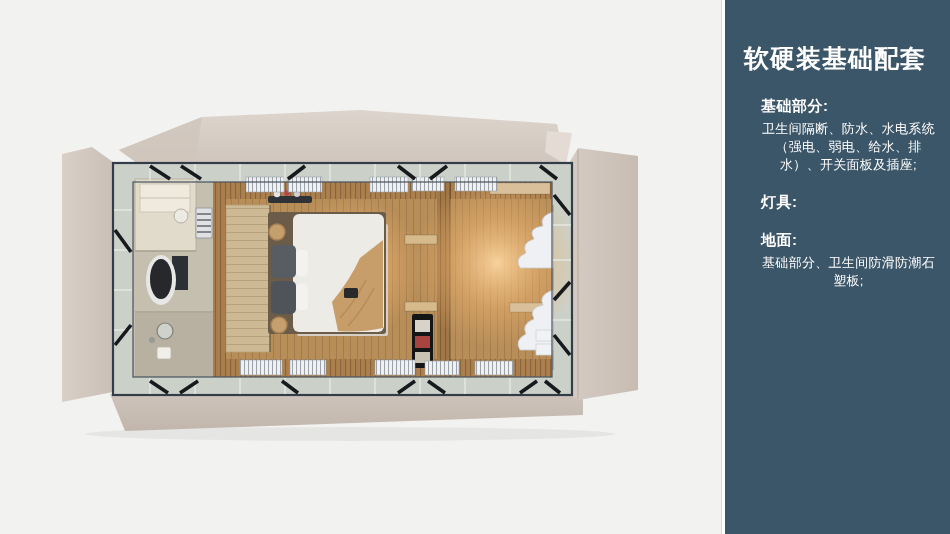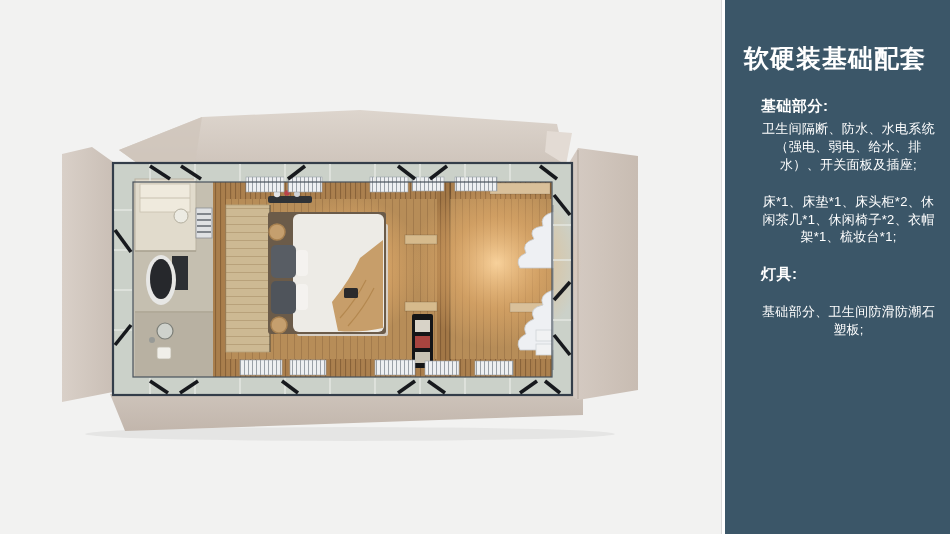--- a/index.html
+++ b/index.html
@@ -295,28 +295,28 @@
 
   <aside class="sidebar">
     <h1 class="sb-title">软硬装基础配套</h1>
 
     <section class="sb-section">
       <h2 class="sb-heading">基础部分:</h2>
       <p class="sb-body">卫生间隔断、防水、水电系统（强电、弱电、给水、排水）、开关面板及插座;</p>
     </section>
 
     <section class="sb-section">
-      <p class="sb-body">床*1、床垫*1、床头柜*2、休闲茶几*1、休闲椅子*2、衣帽架*1、梳妆台*1;</p>
     </section>
 
     <section class="sb-section">
       <h2 class="sb-heading">灯具:</h2>
     </section>
 
     <section class="sb-section">
     </section>
 
     <section class="sb-section">
+      <h2 class="sb-heading">地面:</h2>
       <p class="sb-body">基础部分、卫生间防滑防潮石塑板;</p>
     </section>
   </aside>
 
 </div>
 
 </body></html>

